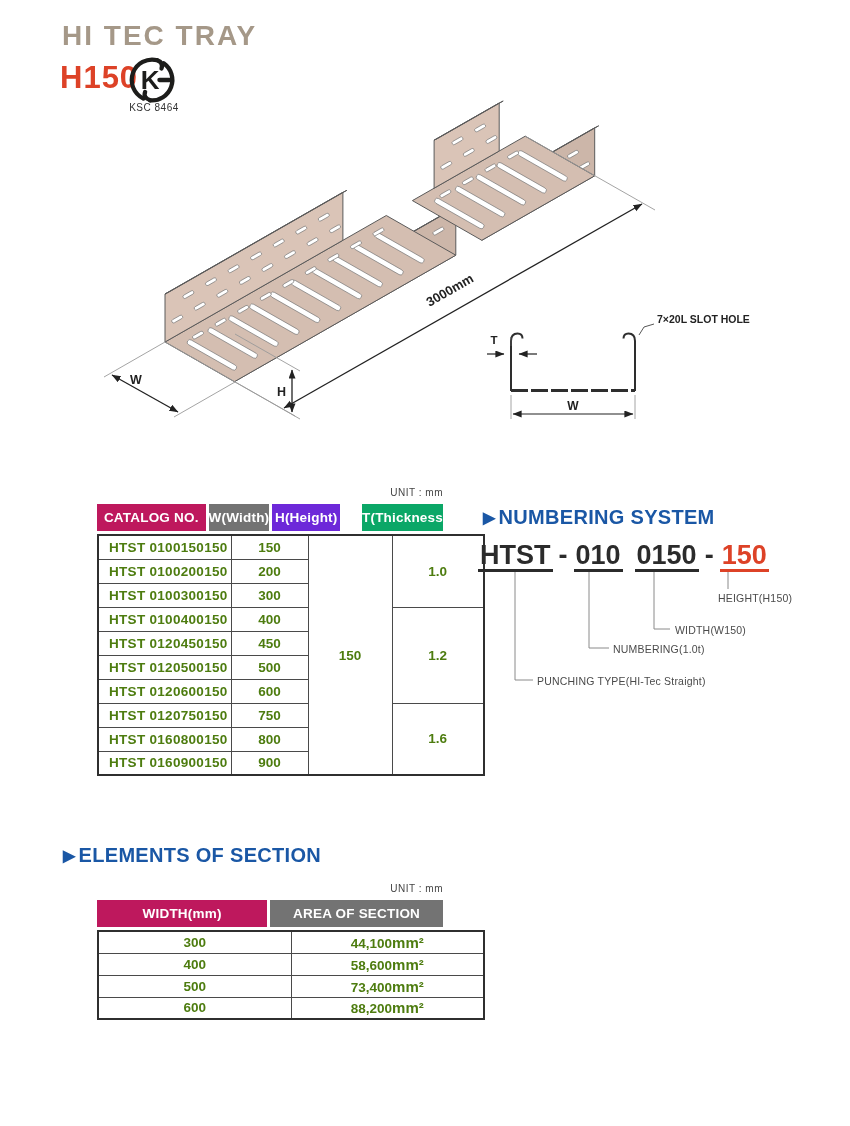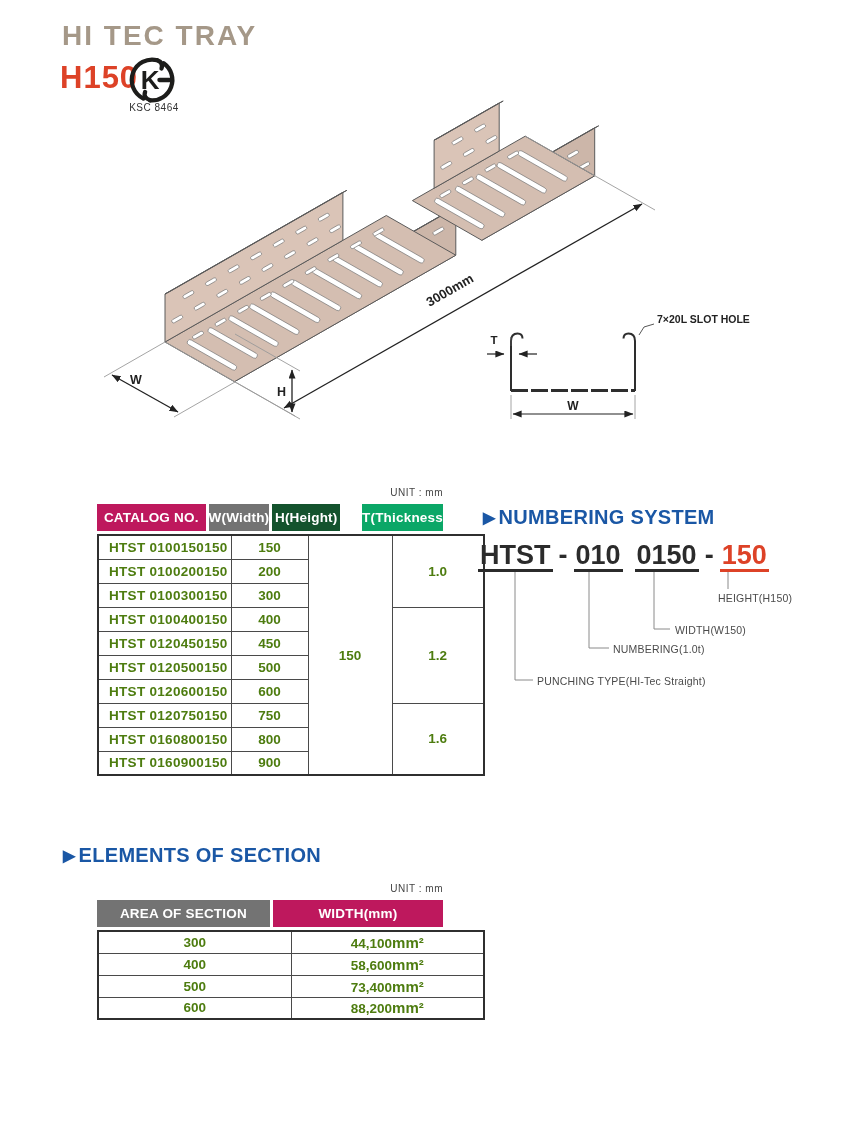--- a/index.html
+++ b/index.html
@@ -21,21 +21,21 @@
 
   
   .tbl-wrap { width:386px;padding-left:40px; }
   .hdr-row { display:flex; gap:3px; margin-top:6px; }
   .hdr-cell {
     height:27px; display:flex; align-items:center; justify-content:center;
     color:#fff; font-size:13.5px; font-weight:bold; letter-spacing:0.2px;
   }
   .hdr-tan   { background:#be185d; }
   .hdr-blue  { background:#737373;text-align:right; }
-  .hdr-dark  { background:#14532d; }
+  .hdr-dark  { background:#6d28d9; }
   .hdr-green { background:#0ba767;margin-left:19px; }
 
   table.data { border-collapse:collapse; table-layout:fixed; width:386px; margin-top:3px; }
   table.data td {
     border:1.5px solid #4a4a4a; font-size:13.5px; font-weight:bold;
     text-align:center; vertical-align:middle; color:#4d7c0f;
   }
   table.data { border:2px solid #2f2f2f; }
   table.data td.cat { text-align:left; padding-left:10px; letter-spacing:0.3px; }
   .cat-table td { height:24px; }
@@ -295,22 +295,22 @@
 <div class="num-label" style="left:613px; top:643px;">NUMBERING(1.0t)</div>
 <div class="num-label" style="left:537px; top:675px;">PUNCHING TYPE(HI-Tec Straight)</div>
 
 <div class="abs sec-heading" style="left:63px; top:844px;">
   <span class="tri">▶</span><span>ELEMENTS OF SECTION</span>
 </div>
 
 <div class="abs tbl-wrap" style="left:57px; top:883px;">
   <div class="unit-label" style="text-align:right;">UNIT : mm</div>
   <div class="hdr-row">
+    <div class="hdr-cell hdr-tan" style="width:190px;">WIDTH(mm)</div>
     <div class="hdr-cell hdr-blue" style="width:193px;">AREA OF SECTION</div>
-    <div class="hdr-cell hdr-tan" style="width:190px;">WIDTH(mm)</div>
   </div>
   <table class="data sec-table">
     <colgroup>
         <col style="width:193px">
         <col style="width:193px">
       </colgroup>
     <tbody>
         <tr>
       <td>300</td>
       <td><span>44,100</span><span class="unit-sup">mm²</span></td>

